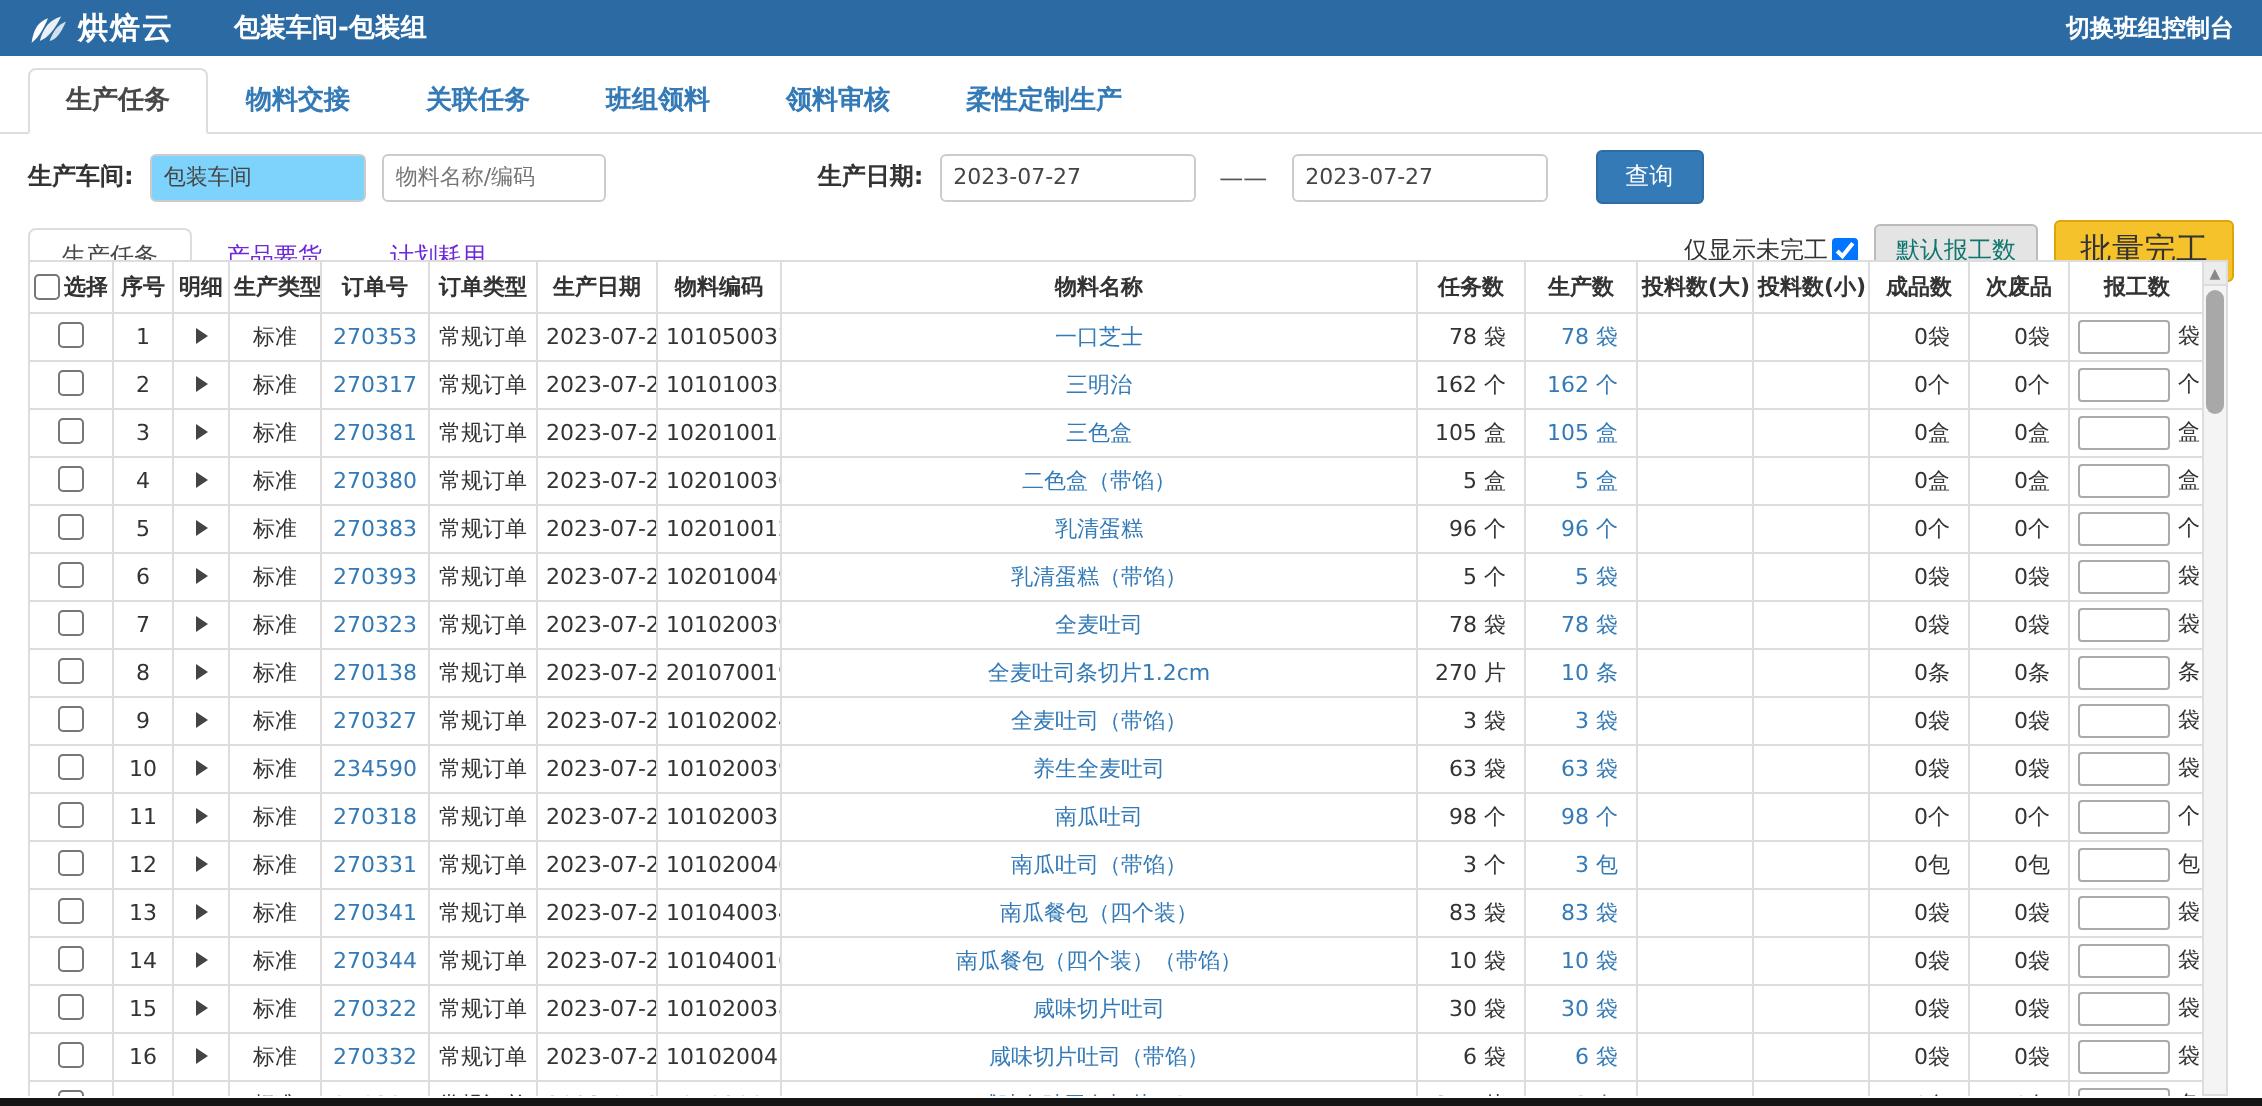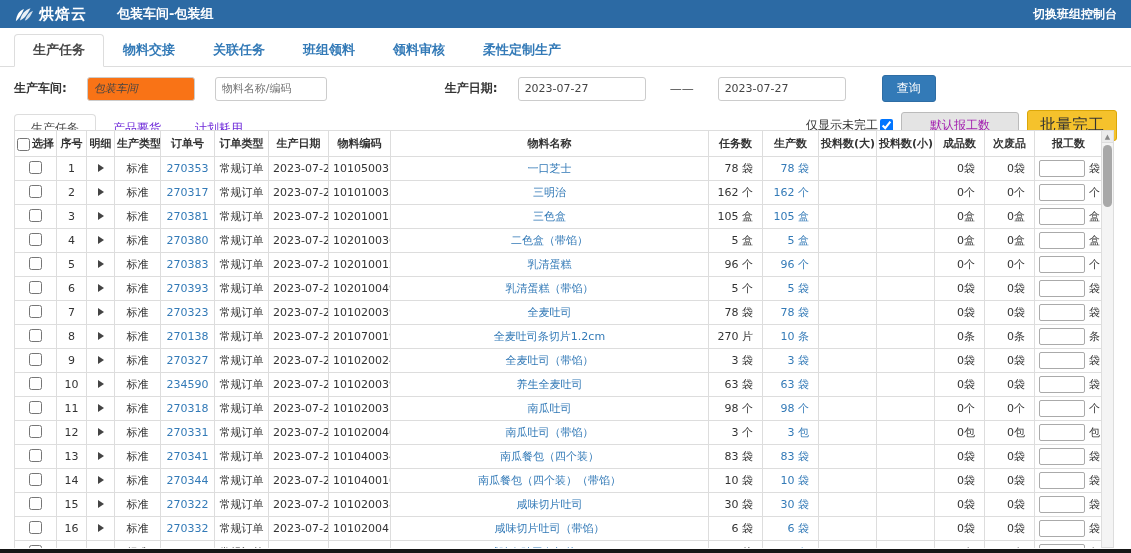--- a/index.html
+++ b/index.html
@@ -17,43 +17,43 @@
   .topbar-link { color:#fff; font-size:12px; font-weight:bold; cursor:pointer; }
 
   
   .nav-tabs { display:flex; padding:0 14px; margin-top:6px; border-bottom:1px solid #ddd; }
   .tab { padding:6px 18px 7px; font-size:13px; font-weight:bold; color:#337ab7; cursor:pointer;
     border:1px solid transparent; margin-bottom:-1px; }
   .tab.active { color:#484848; background:#fff; border:1px solid #ddd; border-bottom-color:#fff;
     border-radius:4px 4px 0 0; }
 
   
-  .filter-bar { display:flex; align-items:center; padding:8px 14px 6px; gap:20px; }
+  .filter-bar { display:flex; align-items:center; padding:8px 14px 6px; gap:8px; }
   .flabel { font-weight:bold; font-size:12px; }
   .filter-bar input { height:24px; border:1px solid #ccc; border-radius:3px; padding:2px 6px; font-size:11px;
     font-family:inherit; color:#444; }
-  .inp-workshop { width:108px; background:#f97316; color:#666;font-style:italic; }
+  .inp-workshop { width:108px; background:#7dd3fc; color:#666; }
   .inp-material { width:112px; background:#fff; }
   .date-label { margin-left:98px; }
   .inp-date { width:128px; }
   .dash { color:#555; margin:0 4px; }
   .btn-query { margin-left:16px; background:#337ab7; color:#fff; border:1px solid #2e6da4; border-radius:3px;
     padding:4px 14px; font-size:12px; cursor:pointer; font-family:inherit; }
 
   
   .sub-row { display:flex; align-items:flex-end; padding:0 14px; margin-top:2px; }
   .sub-tabs { display:flex; flex:1; border-bottom:1px solid #ddd; }
   .sub-tab { padding:5px 16px 6px; font-size:12px; color:#6d28d9; cursor:pointer;
     border:1px solid transparent; margin-bottom:-1px; }
   .sub-tab.active { color:#484848; background:#fff; border:1px solid #ddd; border-bottom-color:#fff;
     border-radius:4px 4px 0 0; }
   .right-actions { display:flex; align-items:center; gap:8px; padding-bottom:3px; margin-left:10px; }
   .chk-label { font-size:12px; color:#333; display:flex; align-items:center; gap:2px; }
-  .btn-default { background:#e4e4e4; border:1px solid #bbb; color:#a21caf; border-radius:3px;
-    padding:4px 28px; font-size:12px; cursor:pointer; font-family:inherit; }
+  .btn-default { background:#e4e4e4; border:1px solid #bbb; color:#0f766e; border-radius:3px;
+    padding:4px 10px; font-size:12px; cursor:pointer; font-family:inherit; }
   .btn-batch { background:#f5c22c; border:1px solid #dba708; color:#333; border-radius:3px;
     padding:4px 12px; font-size:16px; cursor:pointer; font-family:inherit; }
 
   
   .table-wrap { position:absolute; left:14px; right:17px; top:130px; bottom:5px; overflow:hidden; }
   table { border-collapse:collapse; table-layout:fixed; width:1088px; }
   th,td { border:1px solid #ddd; white-space:nowrap; overflow:hidden; }
   th { font-size:11px; font-weight:bold; text-align:center; padding:5px 2px; color:#333; background:#fff; }
   td { font-size:11px; padding:3px 4px; height:23px; color:#333; }
   td.c { text-align:center; }

